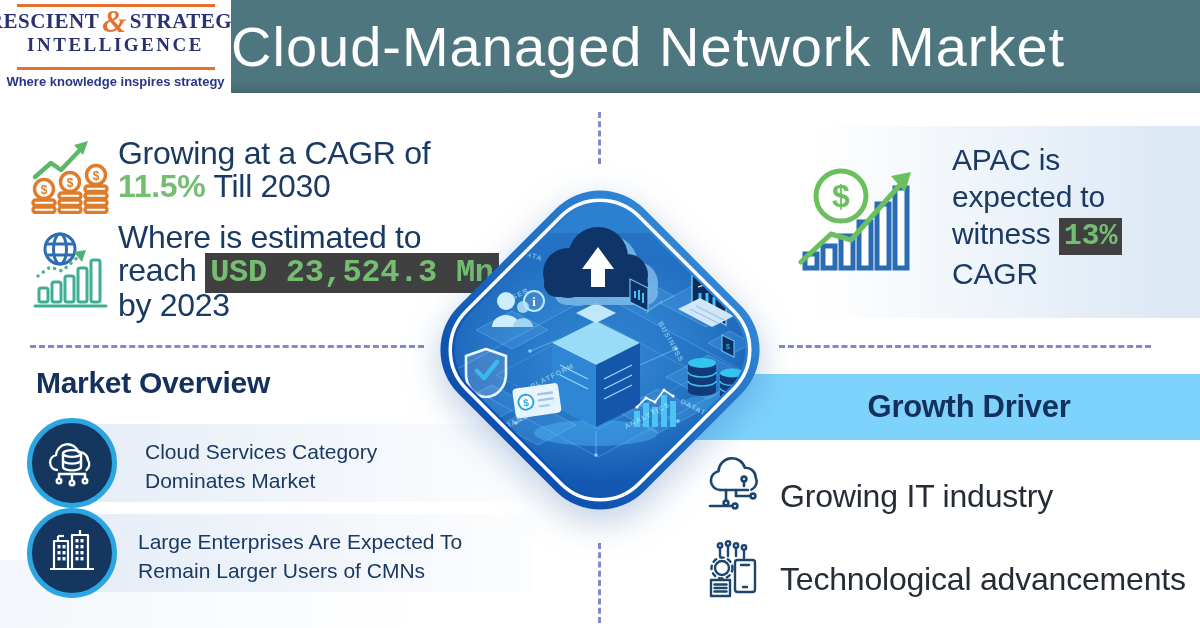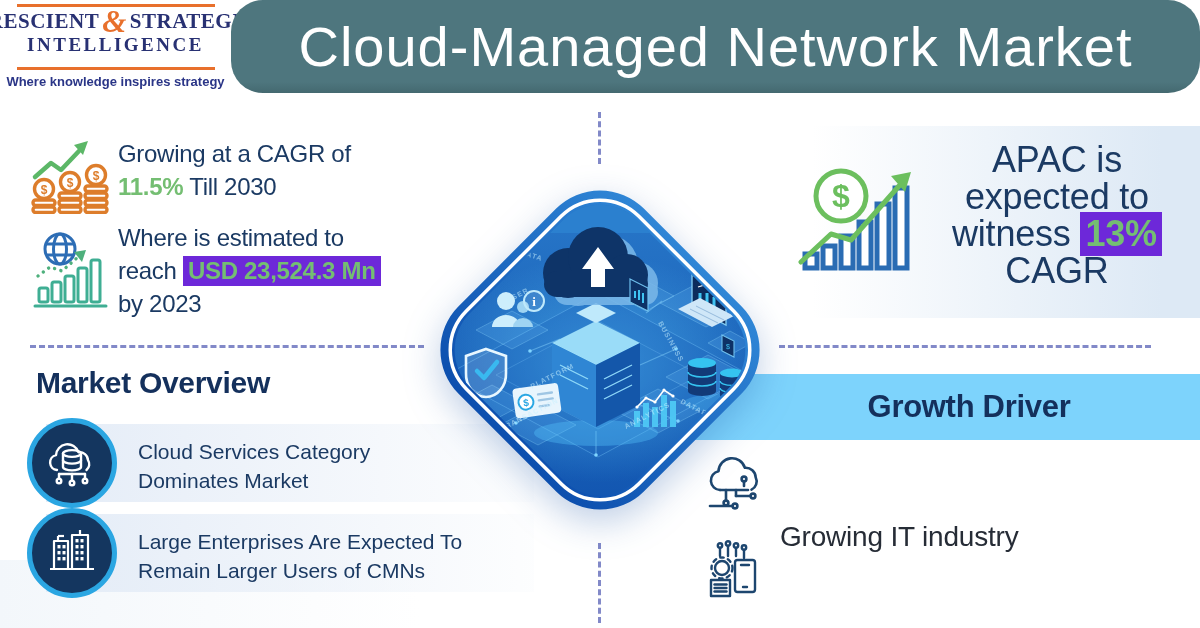--- a/index.html
+++ b/index.html
@@ -10,21 +10,21 @@
   
   .logo-box { position:absolute; left:0; top:0; width:231px; height:93px; background:#fff;
     display:flex; flex-direction:column; align-items:center; justify-content:center; z-index:6; }
   .logo-rule { width:198px; height:3px; background:#e8702c; }
   .logo-line1 { font-family:"Liberation Serif", serif; color:#283173; font-size:21px; font-weight:700;
     letter-spacing:.5px; display:flex; align-items:center; gap:3px; margin-top:2px; }
   .logo-amp { color:#e8702c; font-size:31px; font-family:"Liberation Serif", serif; font-style:italic; line-height:22px; }
   .logo-line2 { font-family:"Liberation Serif", serif; color:#283173; font-size:19px; font-weight:700; letter-spacing:2.5px; margin-bottom:11px; }
   .logo-tagline { color:#2a3587; font-size:13px; margin-top:4px; font-weight:700; }
   .banner { position:absolute; left:231px; top:0; width:969px; height:93px;
-    background:linear-gradient(#4e767e, #4e767e 88%, #446970); display:flex; align-items:center; justify-content:center; z-index:6;border-radius:32px; }
+    background:linear-gradient(#4e767e, #4e767e 88%, #446970); display:flex; align-items:center; z-index:6; }
   .banner-title { color:#fff; font-size:56px; font-weight:400; letter-spacing:1px; white-space:nowrap; }
 
   
   .apac-tint { position:absolute; left:812px; top:126px; width:388px; height:192px;
     background:linear-gradient(90deg, rgba(223,234,246,0) 0%, #dde9f5 90%); z-index:1; }
   .mo-strip { position:absolute; left:46px; width:488px; height:78px;
     background:linear-gradient(90deg,#e4ecf7 0%, rgba(240,245,250,0.15) 100%); z-index:1; }
   .mo-strip1 { top:424px; } .mo-strip2 { top:514px; }
   .gd-strip { position:absolute; left:688px; top:374px; width:512px; height:66px; background:#7dd3fc;
     display:flex; align-items:center; justify-content:center; padding-left:50px; z-index:1; }
@@ -34,41 +34,41 @@
   
   .dash { position:absolute; z-index:2; }
   .dash-v { border-left:3px dashed #8289c8; width:0; }
   .dash-h { border-top:3px dashed #8289c8; height:0; }
   .dash-v1 { left:598px; top:112px; height:52px; }
   .dash-v2 { left:598px; top:543px; height:80px; }
   .dash-h-left { left:30px; top:345px; width:394px; }
   .dash-h-right { left:779px; top:345px; width:372px; }
 
   
-  .stat-text { position:absolute; color:#1b3a63; font-size:24px; line-height:33px; letter-spacing:-.3px; z-index:3; }
+  .stat-text { position:absolute; color:#1b3a63; font-size:32px; line-height:33px; letter-spacing:-.3px; z-index:3; }
   .hl-green { color:#74be72; font-weight:700; }
-  .hl-bg { background:#6d28d9; padding:1px 5px 2px 5px; }
+  .hl-bg { background:#404040; padding:1px 5px 2px 5px;font-family:Liberation Mono, monospace; }
   .stat1-text { left:118px; top:137px; }
   .stat2-text { left:118px; top:221px; }
-  .apac-text { left:952px; top:141px; font-size:36px; line-height:37px; letter-spacing:-.2px;text-align:center; }
+  .apac-text { left:952px; top:141px; font-size:30px; line-height:37px; letter-spacing:-.2px; }
   .icon-abs { position:absolute; z-index:3; }
   .stat1-icon { left:30px; top:138px; }
   .stat2-icon { left:32px; top:230px; }
   .apac-icon { left:795px; top:150px; }
 
   .mo-heading { position:absolute; left:36px; top:366px; font-size:30px; font-weight:700; color:#14305c; letter-spacing:-.3px; z-index:3; }
   .badge { position:absolute; width:90px; height:90px; border-radius:50%; background:#14365f;
     border:5px solid #2ba6e2; display:flex; align-items:center; justify-content:center; z-index:3; }
   .badge1 { left:27px; top:418px; } .badge2 { left:27px; top:508px; }
   .mo-text { position:absolute; left:138px; color:#1b3a63; font-size:21px; line-height:29px; z-index:3; }
-  .mo-text1 { top:437px; } .mo-text2 { top:527px; }
+  .mo-text1 { top:437px;margin-left:7px; } .mo-text2 { top:527px; }
 
   .gd-heading { font-size:31px; font-weight:700; color:#14305c; letter-spacing:-.3px; }
   .gd-icon1 { left:704px; top:452px; } .gd-icon2 { left:704px; top:540px; }
-  .gd-text { position:absolute; left:780px; color:#262c36; font-size:28px; letter-spacing:-.2px; z-index:3;margin-top:43px; }
+  .gd-text { position:absolute; left:780px; color:#262c36; font-size:32px; letter-spacing:-.2px; z-index:3; }
   .gd-text1 { top:478px; } .gd-text2 { top:561px; }
 
   
   .diamond-wrap { position:absolute; left:408px; top:153px; width:384px; height:394px; z-index:4;
     filter:drop-shadow(0 12px 18px rgba(20,80,160,.28)); }
   .ill-label { font-size:7px; letter-spacing:1.2px; font-weight:700; fill:rgba(200,240,255,.55); }
 </style>
 </head>
 <body>
 
@@ -264,20 +264,21 @@
       <circle cx="18" cy="28" r="10.5" stroke-dasharray="3.5 4.4"></circle>
       <rect x="31" y="20" width="20" height="32" rx="2.5"></rect>
       <line x1="37" y1="25" x2="45" y2="25"></line>
         <line x1="39" y1="47" x2="43" y2="47"></line>
       <rect x="7" y="40" width="19" height="16"></rect>
       <line x1="10.5" y1="44.5" x2="22.5" y2="44.5"></line>
         <line x1="10.5" y1="48" x2="22.5" y2="48"></line>
         <line x1="10.5" y1="51.5" x2="22.5" y2="51.5"></line>
     </g>
   </svg>
+  <div class="gd-text gd-text2">Technological advancements</div>
 
   <svg class="diamond-wrap" viewBox="0 0 384 394">
     <defs>
       <linearGradient id="gDia" x1="0" y1="0" x2="0" y2="1">
         <stop offset="0" stop-color="#2f86d6"></stop>
           <stop offset="1" stop-color="#0d4fae"></stop>
       </linearGradient>
       <linearGradient id="gInner" x1="0" y1="0" x2="0" y2="1">
         <stop offset="0" stop-color="#2b7ccc"></stop>
           <stop offset="1" stop-color="#0f51ad"></stop>

